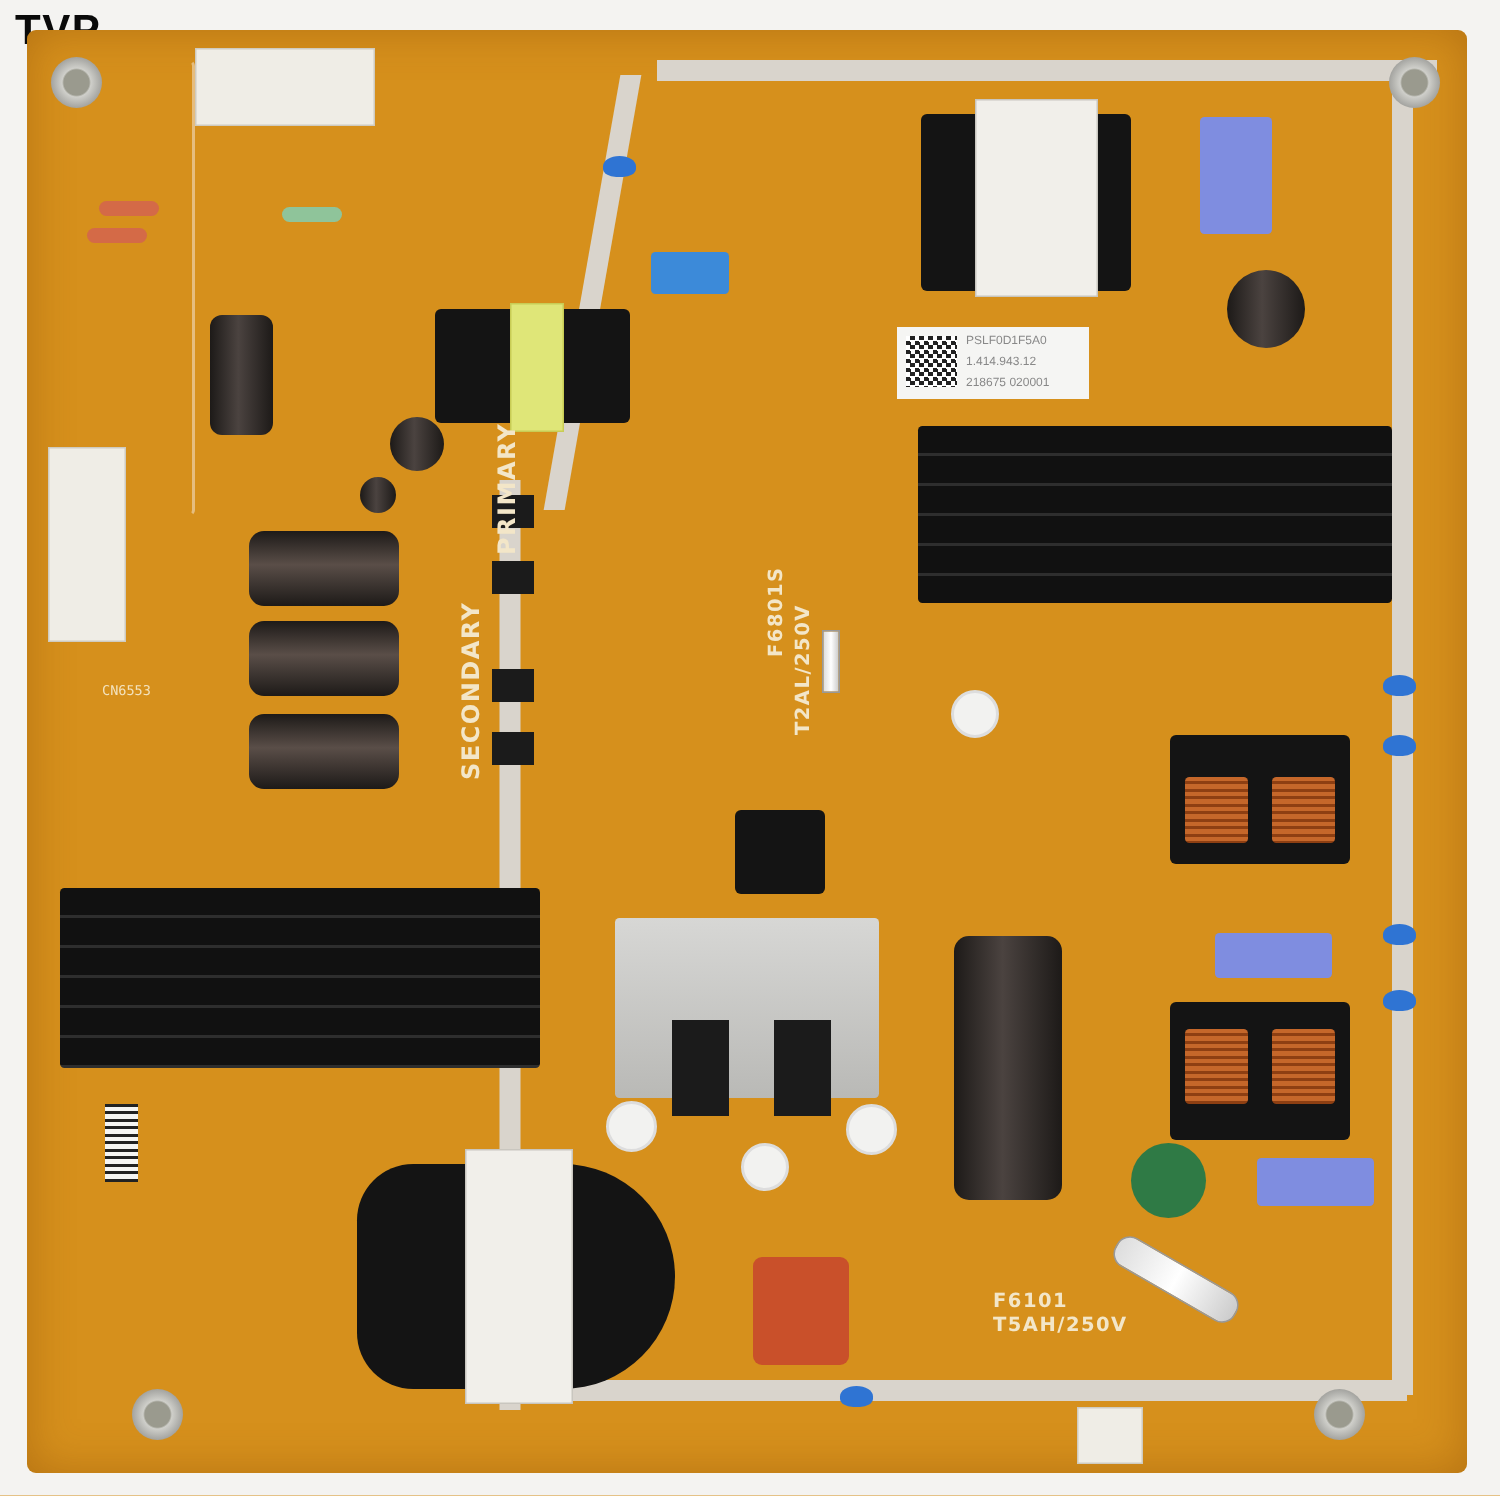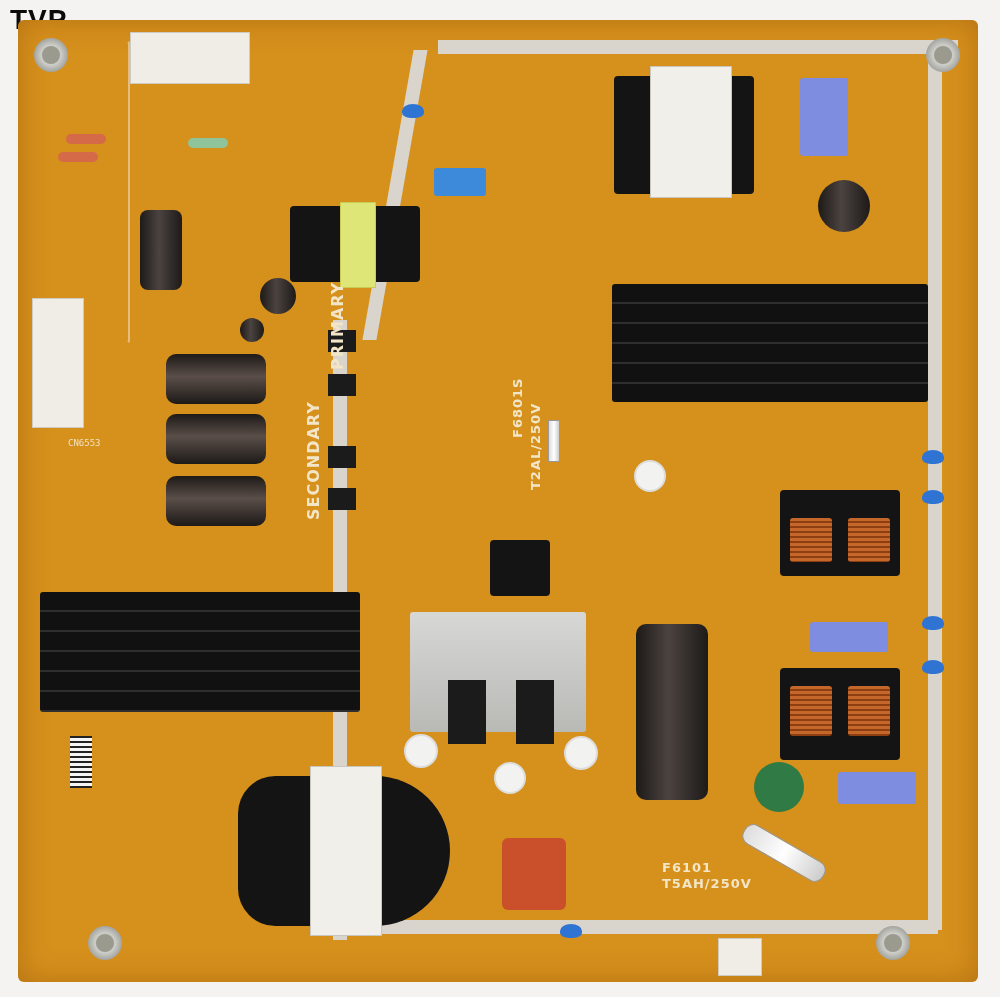--- a/index.html
+++ b/index.html
@@ -80,20 +80,26 @@
   <div class="label-silk" style="left:510px;top:470px;font-size:13px;transform:rotate(-90deg);transform-origin:left top;">T2AL/250V</div>
   <div class="fuse" style="left:530px;top:400px;width:10px;height:40px;"></div>
 
   <div class="transformer" style="left:596px;top:56px;width:140px;height:118px;"></div>
   <div class="bobbin" style="left:632px;top:46px;width:80px;height:130px;"></div>
 
   <div class="box-blue" style="left:782px;top:58px;width:48px;height:78px;"></div>
 
   <div class="cap-e" style="left:800px;top:160px;width:52px;height:52px;border-radius:50%;"></div>
 
+  <div class="sticker" style="left:580px;top:198px;width:128px;height:48px;">
+    <div style="position:absolute;left:6px;top:6px;width:34px;height:34px;background:repeating-conic-gradient(#222 0 25%,#fff 0 50%) 0 0/6px 6px;"></div>
+    <div class="abs" style="left:46px;top:4px;font-size:8px;color:#888;">PSLF0D1F5A0</div>
+    <div class="abs" style="left:46px;top:18px;font-size:8px;color:#888;">1.414.943.12</div>
+    <div class="abs" style="left:46px;top:32px;font-size:8px;color:#888;">218675 020001</div>
+  </div>
 
   <div class="heatsink" style="left:594px;top:264px;width:316px;height:118px;"></div>
 
   <div class="heatsink" style="left:22px;top:572px;width:320px;height:120px;"></div>
 
   <div class="transformer" style="left:762px;top:470px;width:120px;height:86px;"></div>
   <div class="coil" style="left:772px;top:498px;width:42px;height:44px;"></div>
   <div class="coil" style="left:830px;top:498px;width:42px;height:44px;"></div>
   <div class="box-blue" style="left:792px;top:602px;width:78px;height:30px;"></div>
   <div class="transformer" style="left:762px;top:648px;width:120px;height:92px;"></div>
@@ -129,16 +135,16 @@
   <div style="position:absolute;left:484px;top:818px;width:64px;height:72px;background:#c9502a;border-radius:6px;"></div>
 
   <div class="fuse" style="left:720px;top:822px;width:90px;height:20px;transform:rotate(30deg);border-radius:10px;"></div>
   <div class="label-silk" style="left:644px;top:840px;font-size:13px;">F6101</div>
   <div class="label-silk" style="left:644px;top:856px;font-size:13px;">T5AH/250V</div>
 
   <div class="conn" style="left:700px;top:918px;width:42px;height:36px;"></div>
 
   <div class="sticker" style="left:52px;top:716px;width:22px;height:52px;background:repeating-linear-gradient(180deg,#222 0 2px,#f5f5f3 2px 5px);"></div>
 
-  <div class="silk-text" style="left:50px;top:418px;">CN6553</div>
+  <div class="silk-text" style="left:50px;top:436px;">CN6553</div>
 
   <div class="trace" style="left:20px;top:20px;width:88px;height:300px;border-color:transparent #e9c690 transparent transparent;"></div>
 </div>
 
 </body></html>

